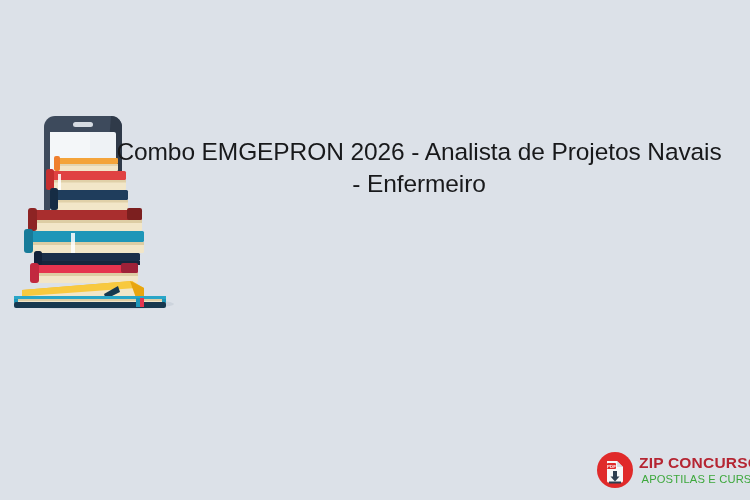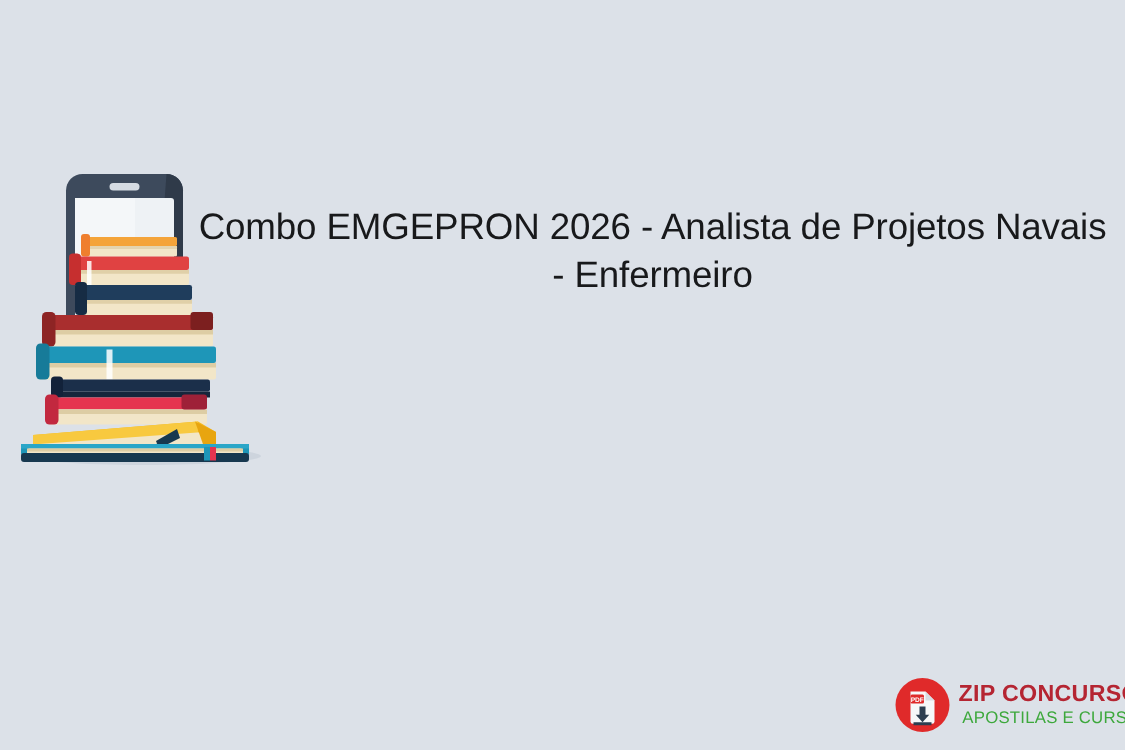--- a/index.html
+++ b/index.html
@@ -30,21 +30,21 @@
   }
   .illustration svg {
     display: block;
     width: 170px;
     height: 200px;
   }
 
   
   .title-block {
     position: absolute;
-    left: 128px;
+    left: 112px;
     top: 136px;
     width: 614px;
     text-align: center;
   }
   .title-text {
     font-family: "Liberation Sans", sans-serif;
     font-size: 24.5px;
     line-height: 32px;
     color: #18191b;
     letter-spacing: -0.1px;

